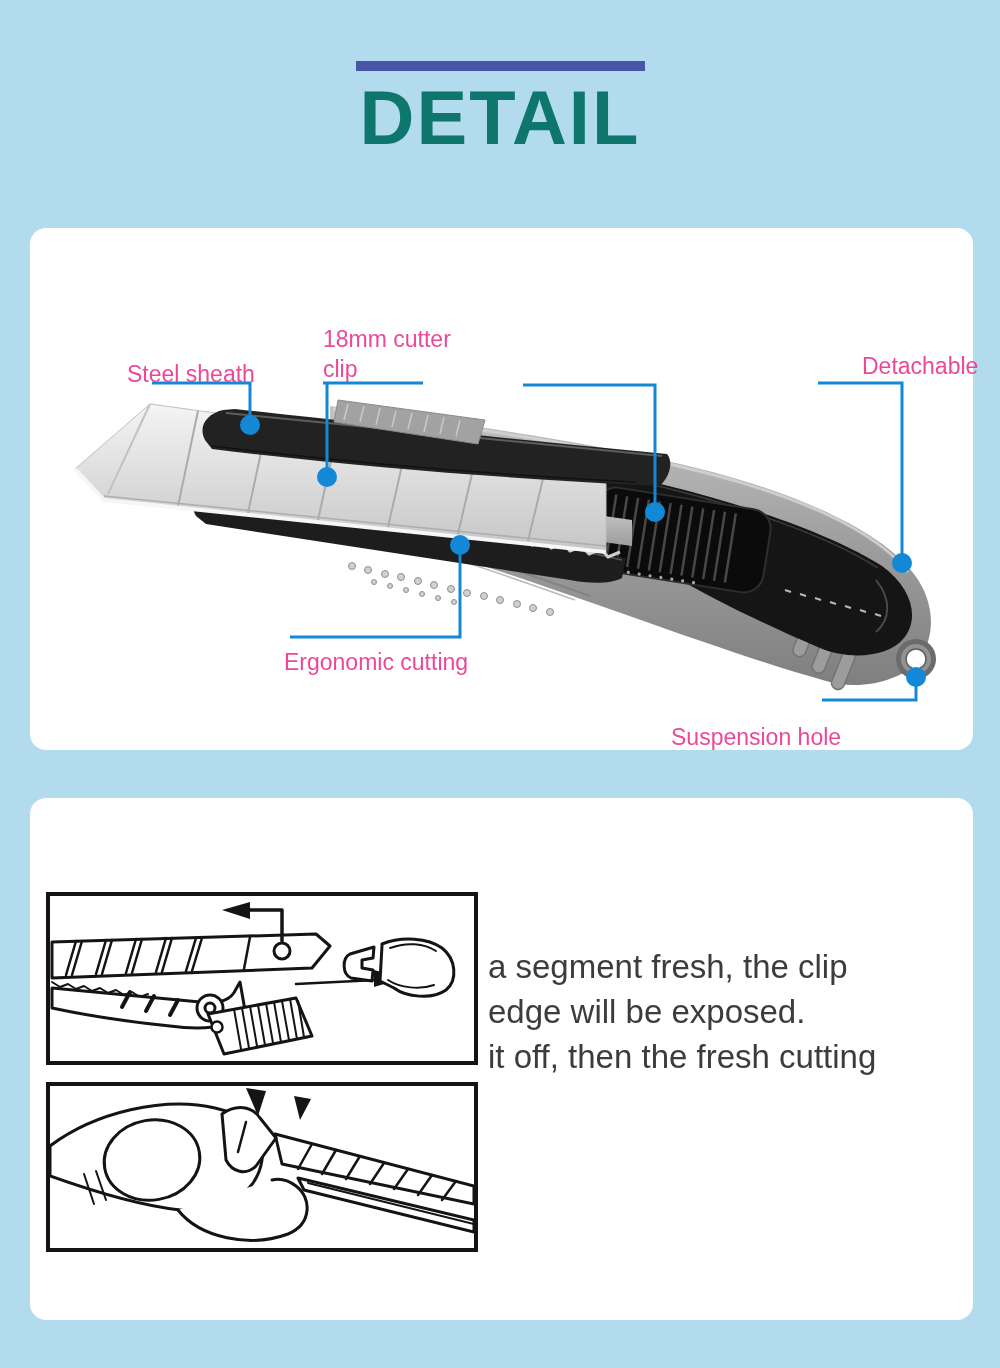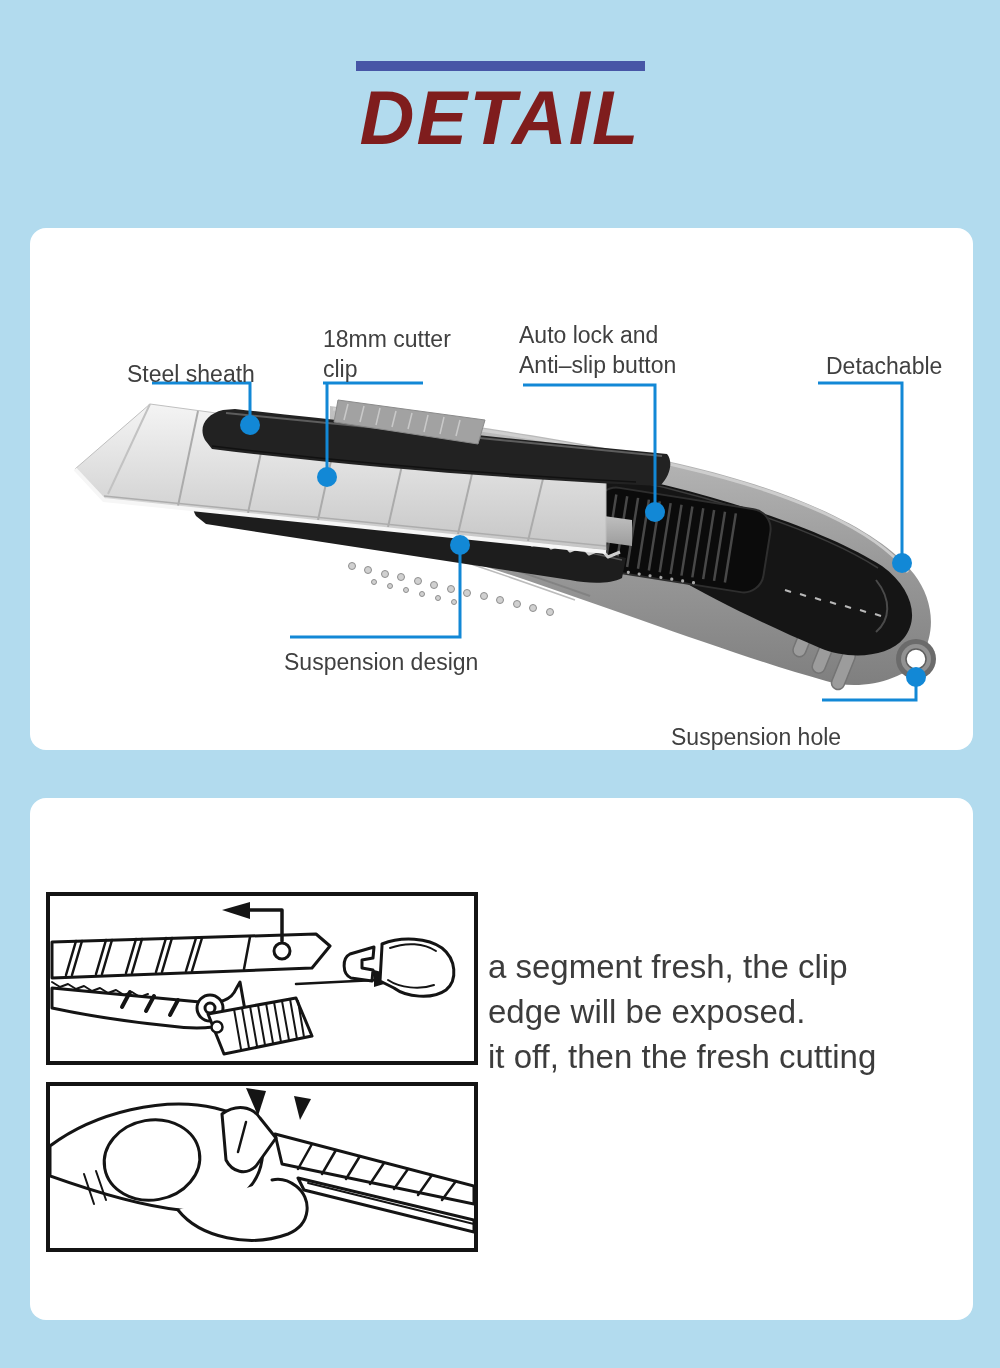--- a/index.html
+++ b/index.html
@@ -2,33 +2,33 @@
 <html><head>
 <meta charset="utf-8">
 <style>
   html,body{margin:0;padding:0;}
   body{font-family:"Liberation Sans", sans-serif;}
   #stage{position:relative;width:1000px;height:1368px;background:#b2dbee;overflow:hidden;}
 
   
   .hd-bar{position:absolute;left:356px;top:61px;width:289px;height:10px;background:#4756a6;}
   .hd-title{position:absolute;left:0;top:74px;width:1000px;text-align:center;
-    font-size:76px;font-weight:bold;letter-spacing:2px;color:#7f1d1d;font-style:italic;}
+    font-size:76px;font-weight:bold;letter-spacing:2px;color:#0f766e;}
 
   
   .panel{position:absolute;left:30px;width:943px;height:522px;background:#fff;border-radius:16px;}
   #feature-panel{top:228px;}
   #instruction-panel{top:798px;}
 
   
-  .callout-label{position:absolute;font-size:23px;line-height:30px;color:#404040;white-space:nowrap;}
+  .callout-label{position:absolute;font-size:23px;line-height:30px;color:#ec4899;white-space:nowrap;}
   #lbl-steel{left:97px;top:123px;margin-top:8px;}
   #lbl-blade{left:293px;top:96px;}
   #lbl-autolock{left:489px;top:92px;}
-  #lbl-detachable{left:796px;top:123px;}
+  #lbl-detachable{left:832px;top:123px;}
   #lbl-ergonomic{left:254px;top:419px;}
   #lbl-suspension{left:641px;top:494px;}
 
   .knife-svg{position:absolute;left:0;top:0;width:943px;height:522px;}
 
   
   .illus-box{position:absolute;left:16px;width:424px;border:4px solid #141414;background:#fff;}
   #illus-1{top:94px;height:165px;}
   #illus-2{top:284px;height:162px;}
   .illus-box svg{display:block;width:424px;height:100%;}
@@ -212,29 +212,25 @@
       </g>
     </svg>
 
     <div class="callout-label" id="lbl-steel">
       <div>Steel sheath</div>
     </div>
     <div class="callout-label" id="lbl-blade">
       <div>18mm cutter</div>
       <div>clip</div>
     </div>
-    <div class="callout-label" id="lbl-autolock">
-      <div>Auto lock and</div>
-      <div>Anti–slip button</div>
-    </div>
     <div class="callout-label" id="lbl-detachable">
       <div>Detachable</div>
     </div>
     <div class="callout-label" id="lbl-ergonomic">
-      <div>Suspension design</div>
+      <div>Ergonomic cutting</div>
     </div>
     <div class="callout-label" id="lbl-suspension">
       <div>Suspension hole</div>
     </div>
   </div>
 
   <div class="panel" id="instruction-panel">
 
     <div class="illus-box" id="illus-1">
       <svg viewBox="0 0 424 165" fill="none" stroke="#141414" stroke-width="3" stroke-linejoin="round" stroke-linecap="round">

